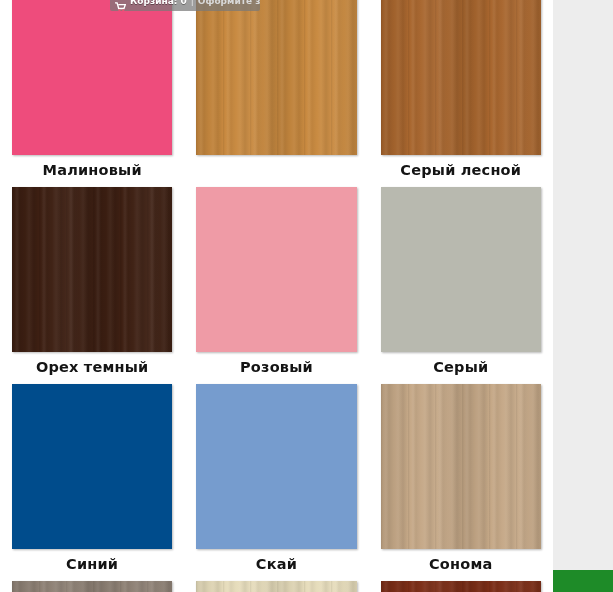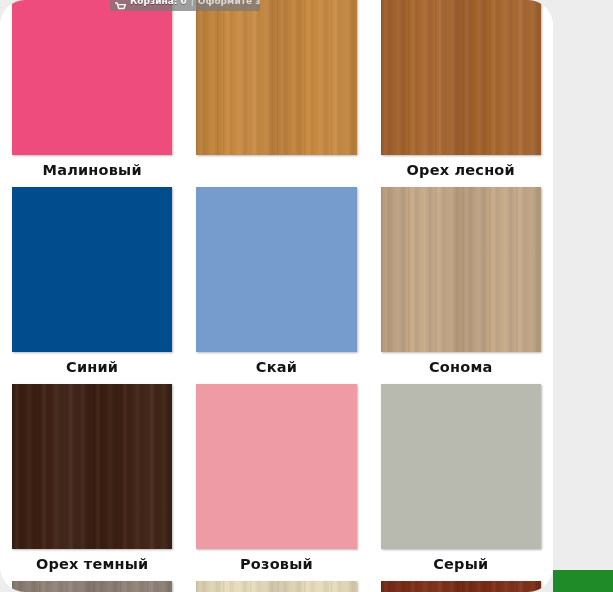--- a/index.html
+++ b/index.html
@@ -22,21 +22,20 @@
     width: 613px; height: 592px;
     background: #ededed;
   }
   #content-column {
     position: absolute;
     left: 0; top: 0;
     width: 553px;
     height: 592px;
     background: #ffffff;
     overflow: hidden;
-    border-radius: 25px;
   }
 
   
   #cart-bar {
     position: absolute;
     left: 110px;
     top: -9px;
     width: 150px;
     height: 20px;
     background: rgba(120,120,120,0.72);
@@ -181,63 +180,63 @@
         </div>
         <div class="swatch-cell">
           <div class="swatch-tile">
             <div class="wood" style="background:#c8893f"></div>
           </div>
         </div>
         <div class="swatch-cell">
           <div class="swatch-tile">
             <div class="wood" style="background:#a8662e"></div>
           </div>
-          <div class="swatch-caption">Орех лесной</div>
+          <div class="swatch-caption">Серый лесной</div>
         </div>
       </div>
 
       <div class="swatch-row">
         <div class="swatch-cell">
           <div class="swatch-tile">
+            <div class="wood" style="background:#3d1f12"></div>
+          </div>
+          <div class="swatch-caption">Орех темный</div>
+        </div>
+        <div class="swatch-cell">
+          <div class="swatch-tile">
+            <div class="fill-solid" style="background:#ef9ba6"></div>
+          </div>
+          <div class="swatch-caption">Розовый</div>
+        </div>
+        <div class="swatch-cell">
+          <div class="swatch-tile">
+            <div class="fill-solid" style="background:#b8b9af"></div>
+          </div>
+          <div class="swatch-caption">Серый</div>
+        </div>
+      </div>
+
+      <div class="swatch-row">
+        <div class="swatch-cell">
+          <div class="swatch-tile">
             <div class="fill-solid" style="background:#004c8c"></div>
           </div>
           <div class="swatch-caption">Синий</div>
         </div>
         <div class="swatch-cell">
           <div class="swatch-tile">
             <div class="fill-solid" style="background:#769cce"></div>
           </div>
           <div class="swatch-caption">Скай</div>
         </div>
         <div class="swatch-cell">
           <div class="swatch-tile">
             <div class="wood" style="background:#c5a887"></div>
           </div>
           <div class="swatch-caption">Сонома</div>
-        </div>
-      </div>
-
-      <div class="swatch-row">
-        <div class="swatch-cell">
-          <div class="swatch-tile">
-            <div class="wood" style="background:#3d1f12"></div>
-          </div>
-          <div class="swatch-caption">Орех темный</div>
-        </div>
-        <div class="swatch-cell">
-          <div class="swatch-tile">
-            <div class="fill-solid" style="background:#ef9ba6"></div>
-          </div>
-          <div class="swatch-caption">Розовый</div>
-        </div>
-        <div class="swatch-cell">
-          <div class="swatch-tile">
-            <div class="fill-solid" style="background:#b8b9af"></div>
-          </div>
-          <div class="swatch-caption">Серый</div>
         </div>
       </div>
 
       <div class="swatch-row">
         <div class="swatch-cell">
           <div class="swatch-tile">
             <div class="wood" style="background:#8e8175"></div>
           </div>
 
         </div>

